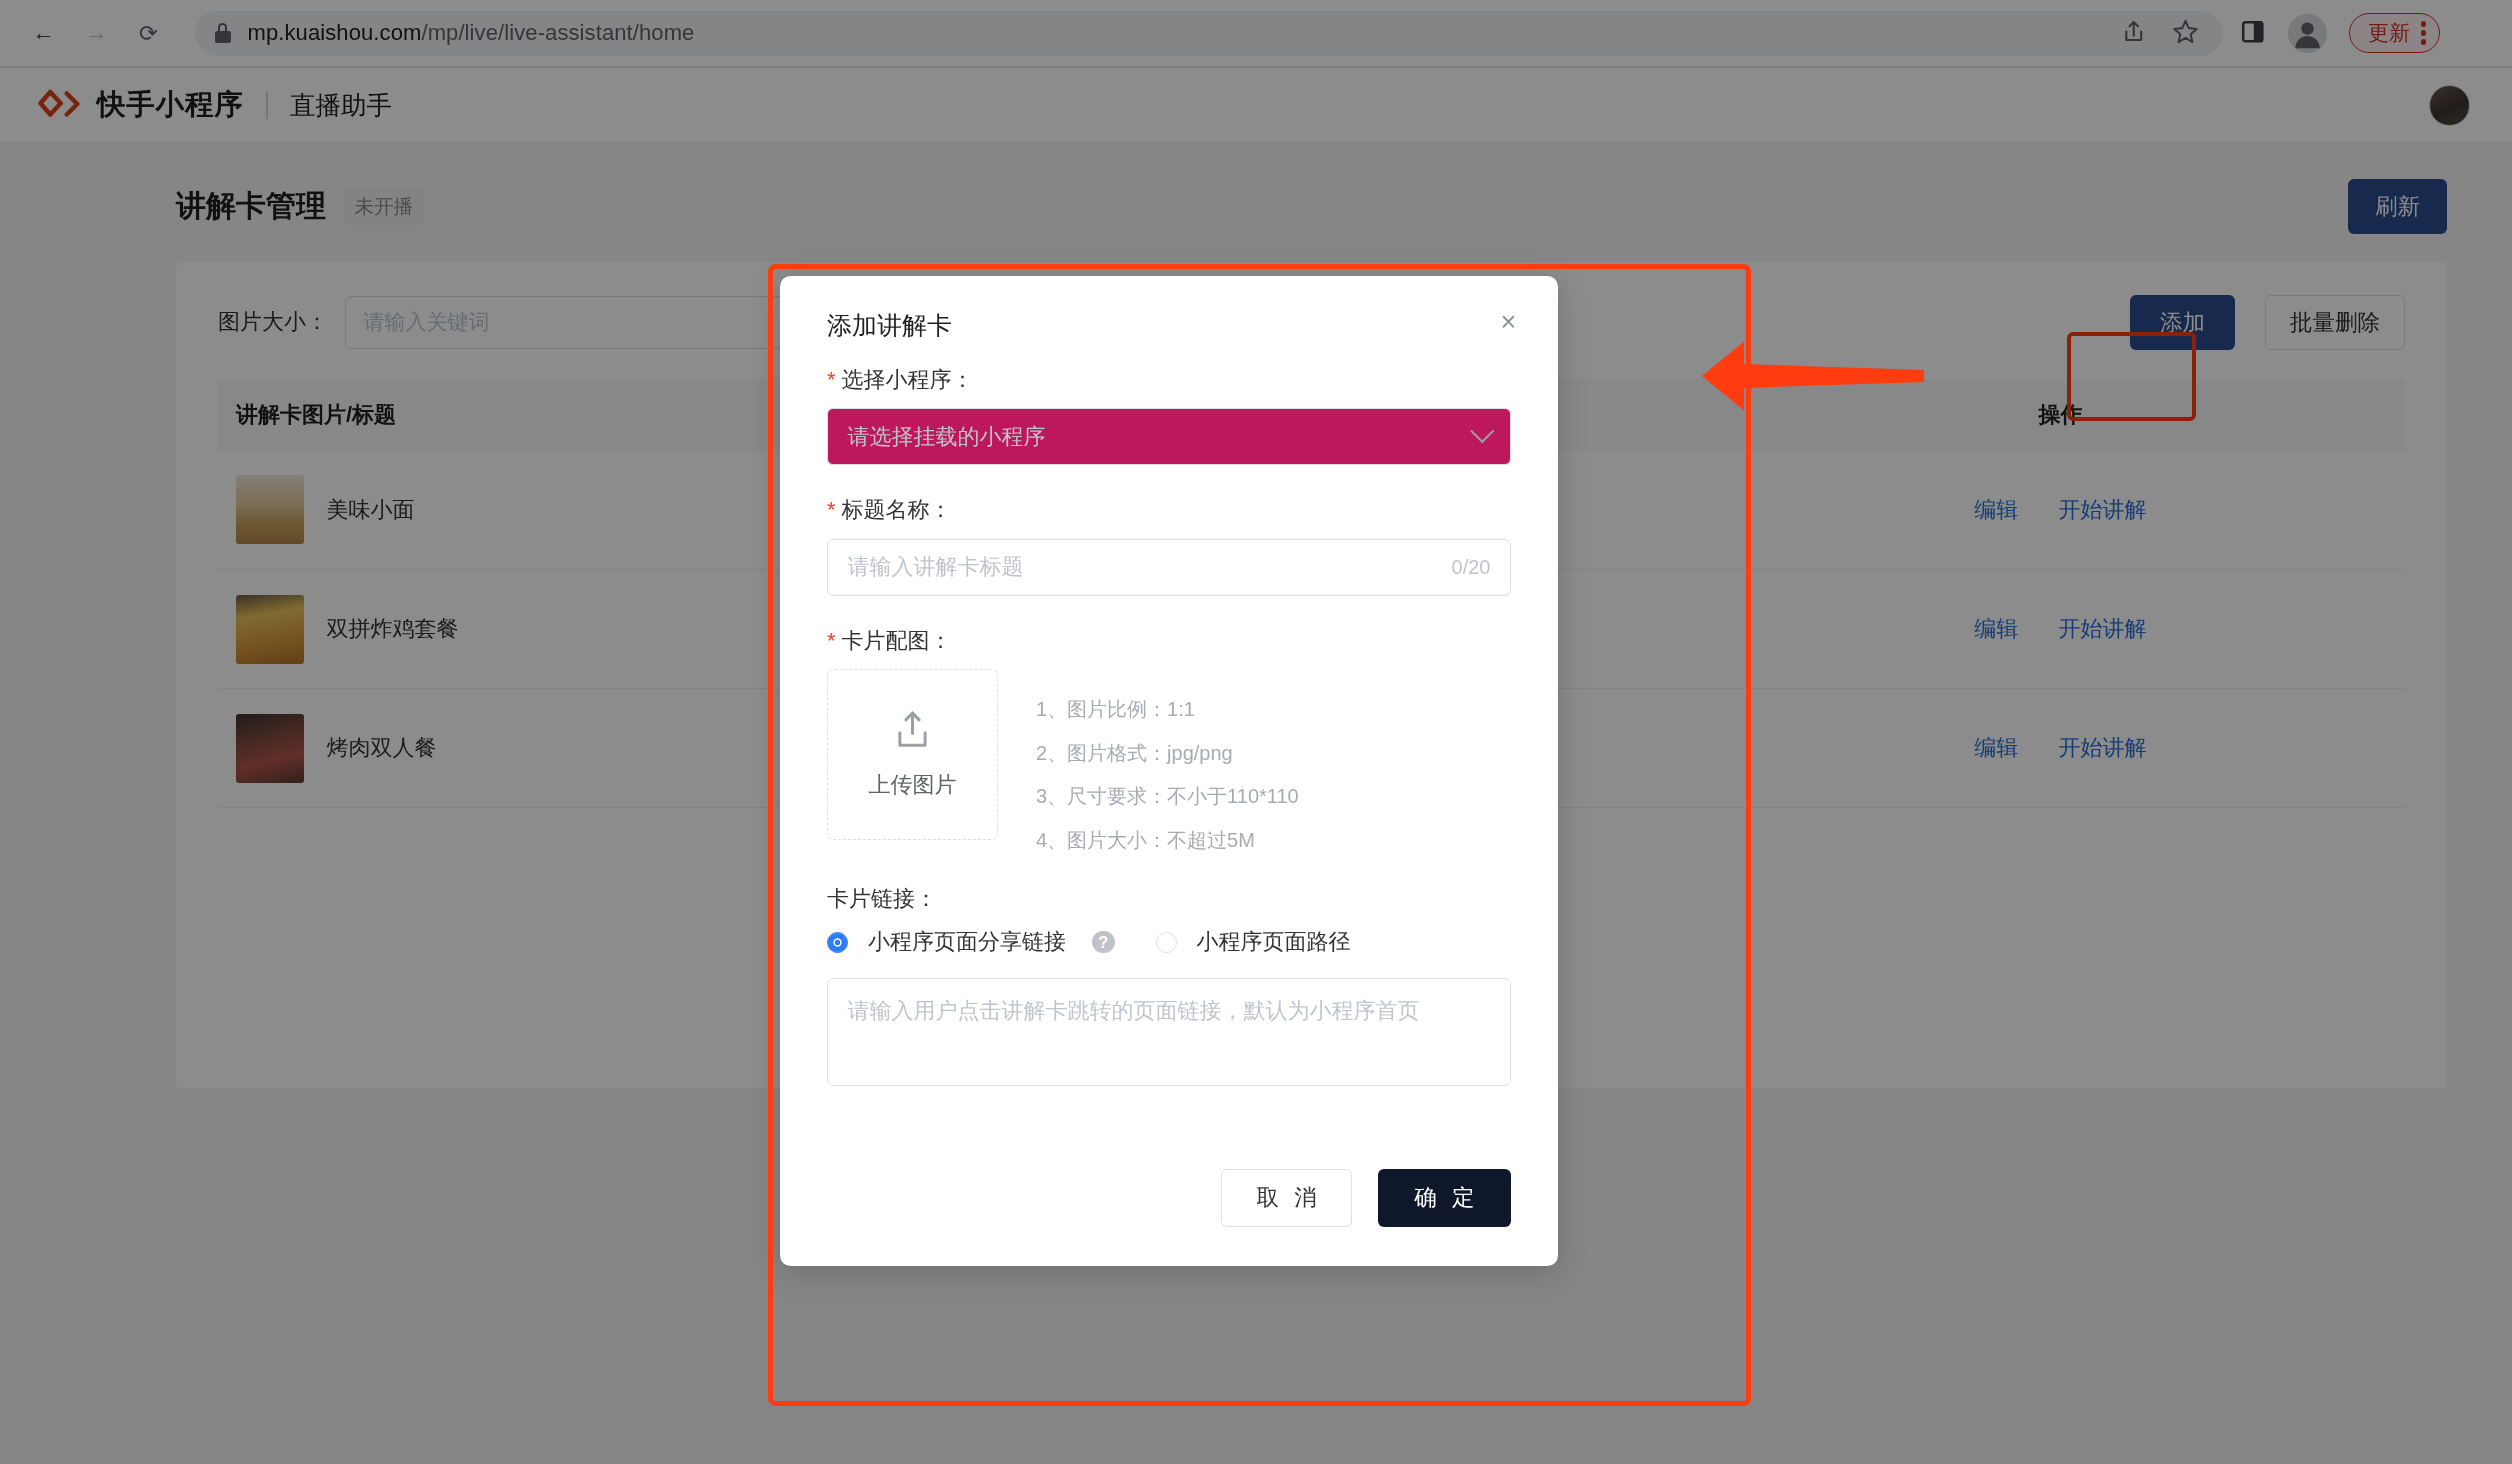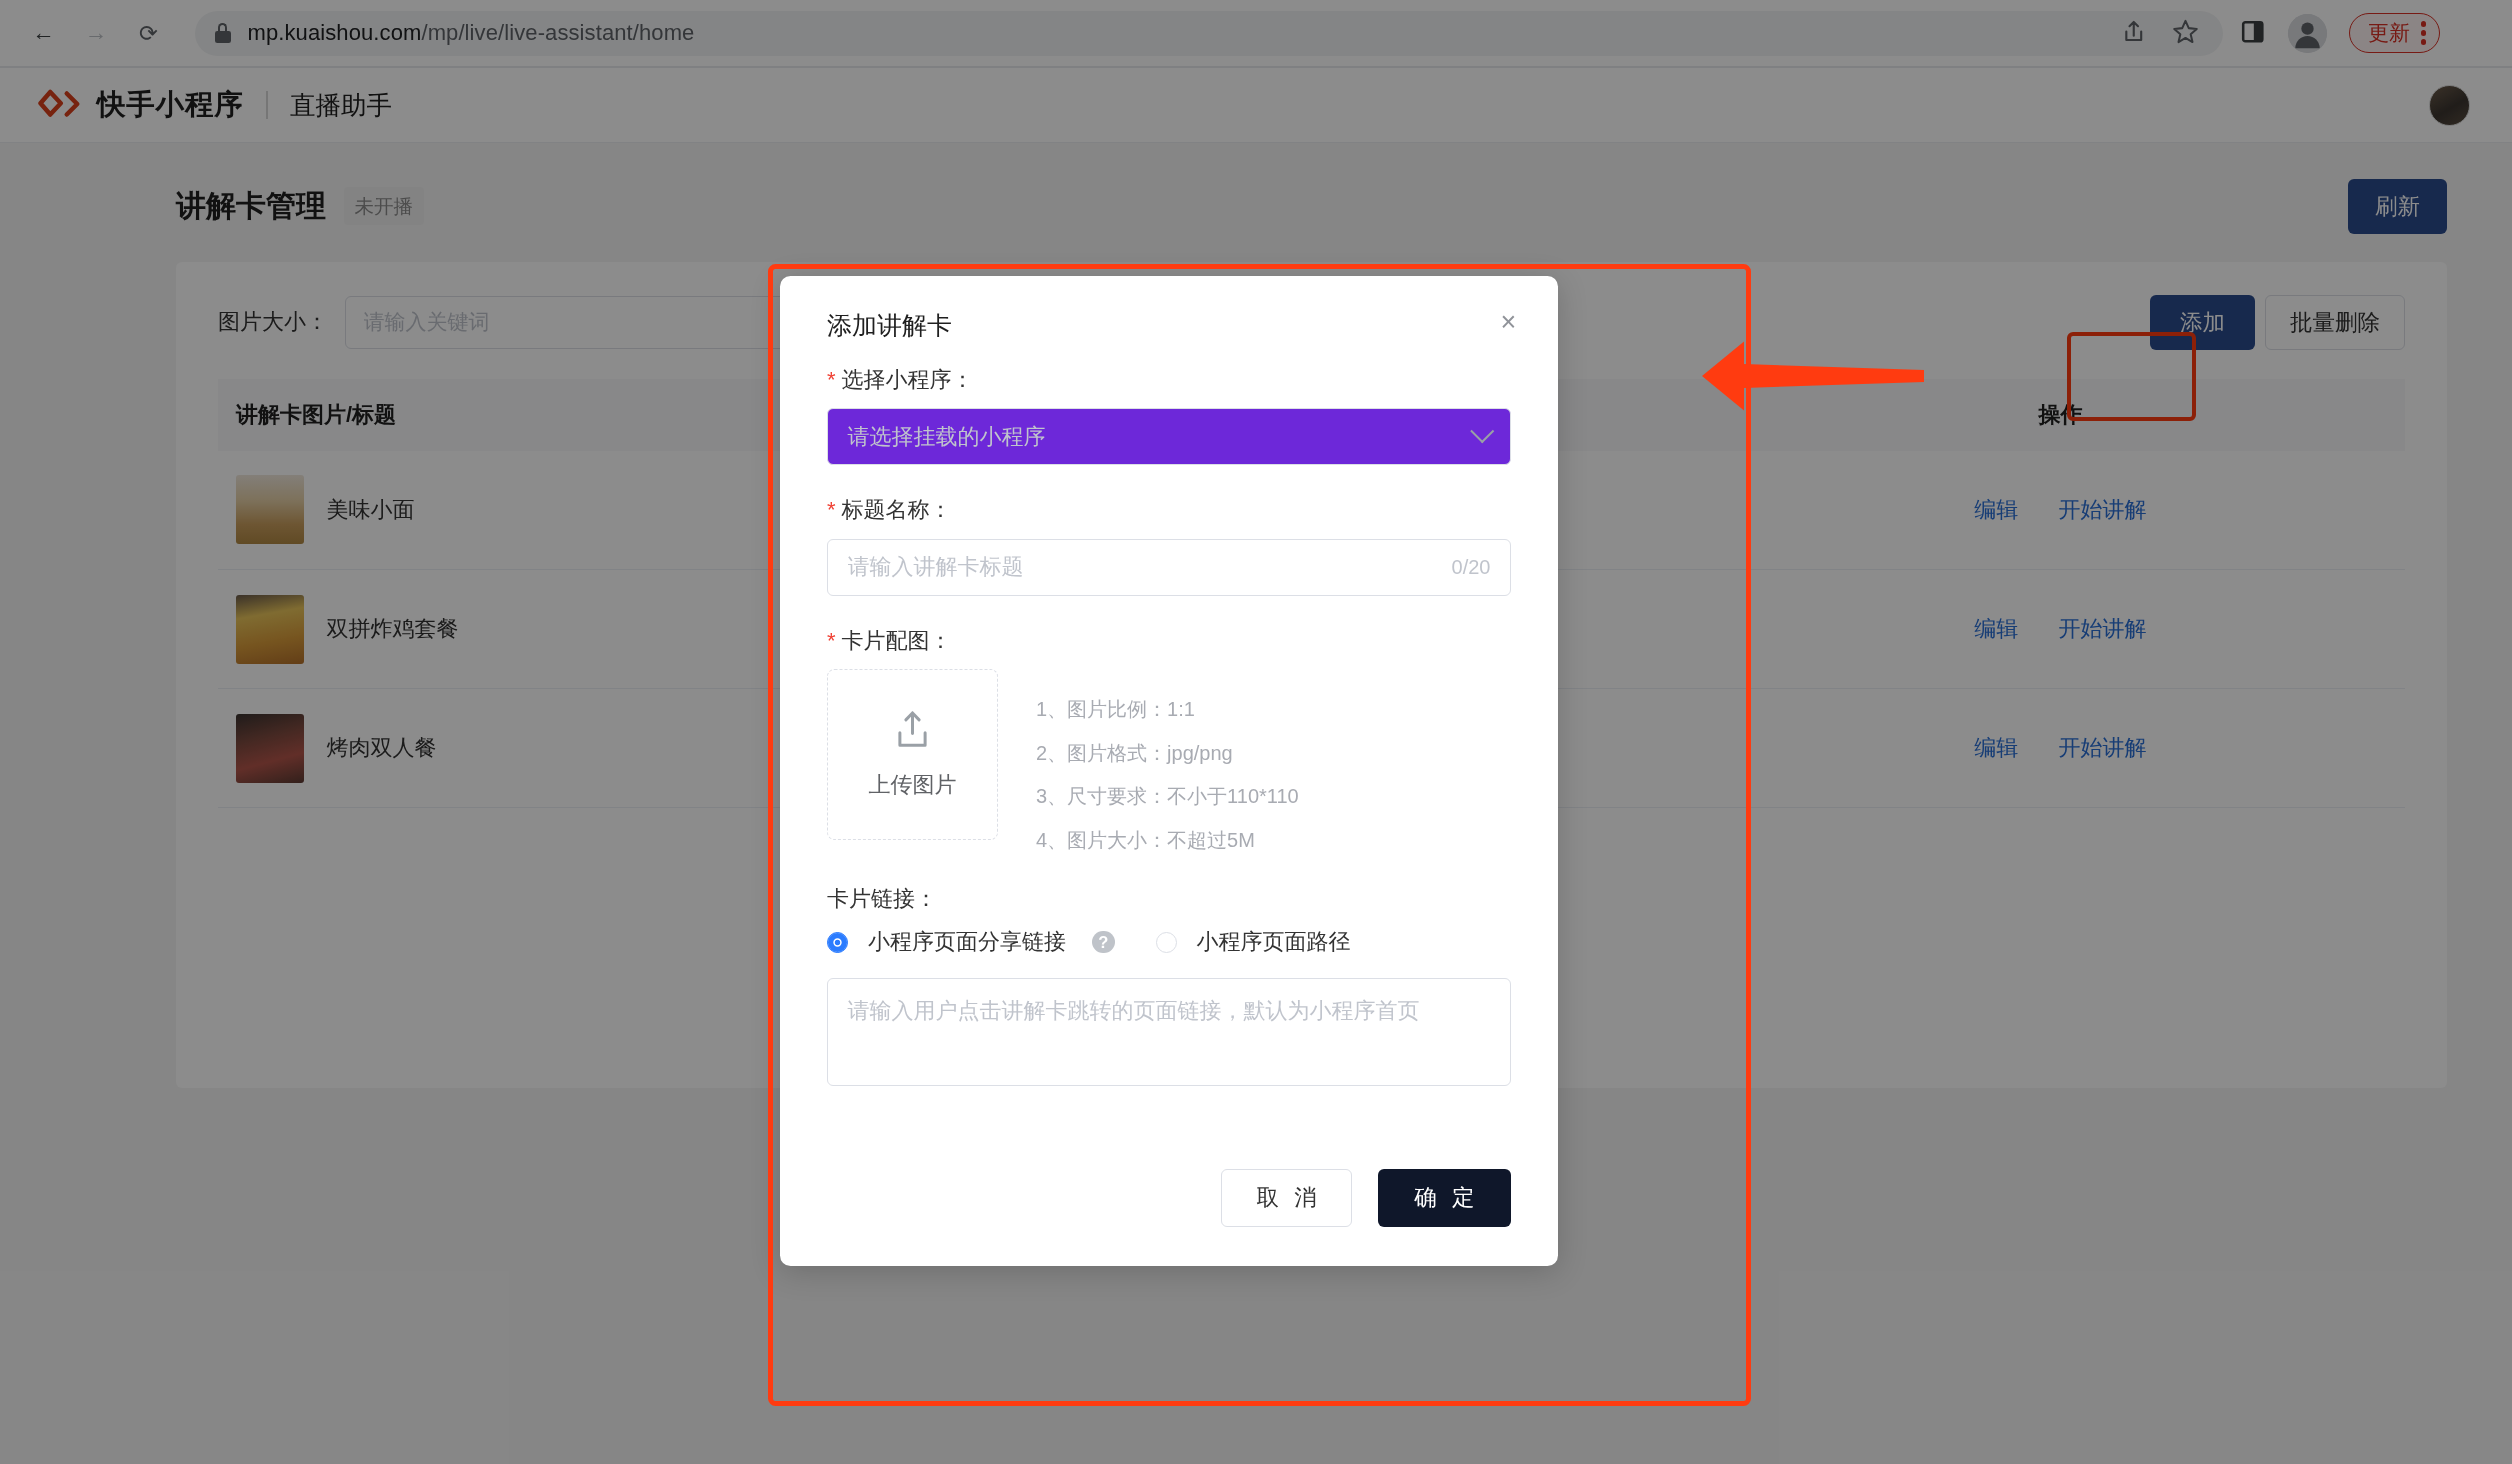--- a/index.html
+++ b/index.html
@@ -97,21 +97,21 @@
     padding: 0 0 30px 0; min-height: 826px;
   }
   #filter-row { display: flex; align-items: center; padding: 33px 42px 28.5px 42px; }
   #search-label { font-size: 22px; color: #333; white-space: nowrap; margin-right: 16.5px; }
   #search-input {
     width: 992px; height: 53px; border: 0.8px solid #dcdfe6; border-radius: 6px;
     padding: 0 18px; font-size: 21px; color: #333; font-family: inherit;
     background: #fff; outline: none;
   }
   #search-input::placeholder { color: #c0c4cc; }
-  #filter-actions { margin-left: auto; display: flex; align-items: center; gap: 10px; }
+  #filter-actions { margin-left: auto; display: flex; align-items: center; gap: 30px; }
   #add-button {
     background: #2a4b8d; color: #fff; border: none; font-size: 22.5px;
     padding: 12px 30px; border-radius: 6px; cursor: pointer; font-family: inherit;
   }
   #batch-delete-button {
     background: #fff; color: #333; border: 0.8px solid #dcdfe6; font-size: 22.5px;
     padding: 11.3px 24px; border-radius: 6px; cursor: pointer; font-family: inherit;
   }
   #add-button-highlight {
     position: absolute; left: 2067px; top: 332px; width: 129px; height: 89px;
@@ -161,21 +161,21 @@
     position: absolute; right: 32px; top: 28.5px; width: 35px; height: 35px;
     display: flex; align-items: center; justify-content: center;
     font-size: 27px; color: #909399; cursor: pointer; line-height: 1;
   }
   #modal-body { padding: 15px 47px 7.5px 47px; }
   .field-group { margin-bottom: 30px; }
   .field-label { font-size: 22px; color: #333; margin-bottom: 13.5px; display: flex; align-items: baseline; }
   .req-star { color: #f04134; margin-right: 6px; font-size: 22px; }
   .select-box {
     height: 57px; border: 0.8px solid #dcdfe6; border-radius: 6px;
-    display: flex; align-items: center; padding: 0 19.5px; cursor: pointer; background: #6d28d9;
+    display: flex; align-items: center; padding: 0 19.5px; cursor: pointer; background: #be185d;
   }
   .select-placeholder { font-size: 22px; color: #c0c4cc; }
   .chev { margin-left: auto; width: 16.5px; height: 16.5px; border-right: 2.3px solid #9aa0a6; border-bottom: 2.3px solid #9aa0a6; transform: rotate(45deg) translate(-3.8px,-3.8px); }
   .text-input-wrap {
     height: 57px; border: 0.8px solid #dcdfe6; border-radius: 6px;
     display: flex; align-items: center; padding: 0 19.5px; background: #fff;
   }
   .text-input-wrap input {
     flex: 1; border: none; outline: none; font-size: 22px; color: #333;
     font-family: inherit; background: transparent;

